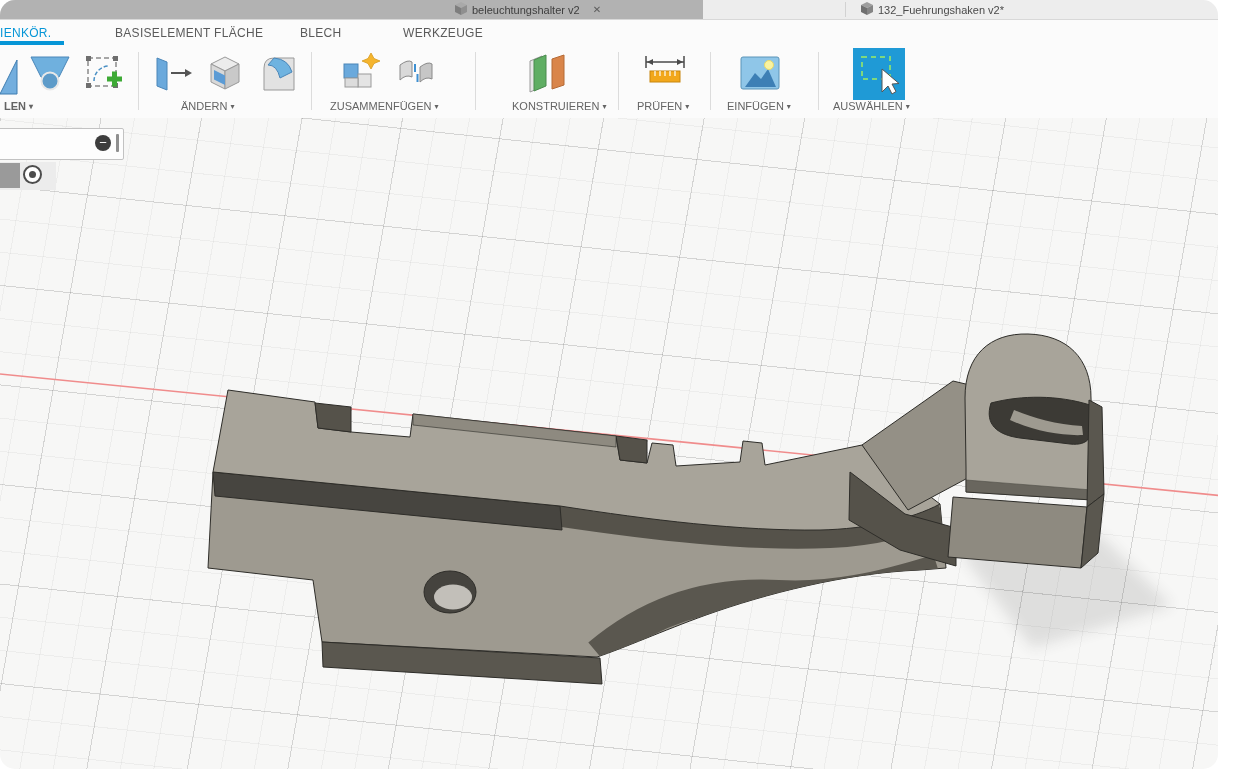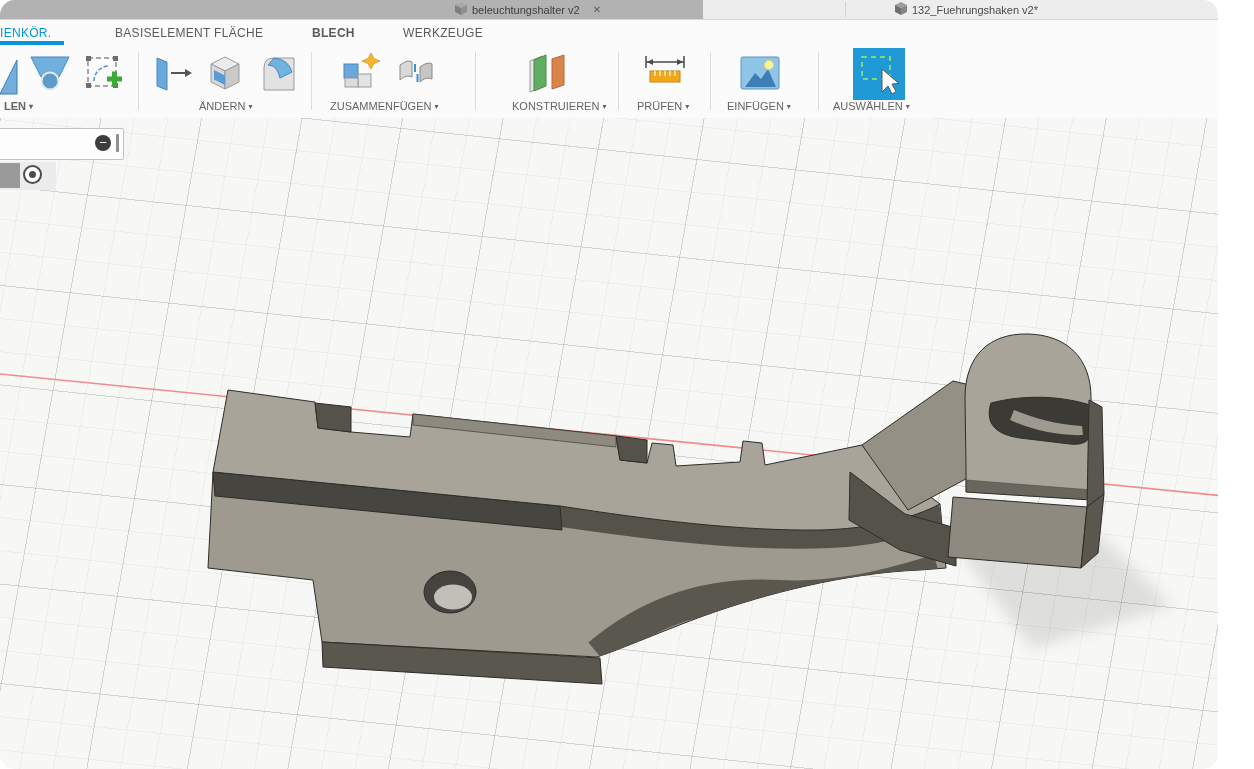--- a/index.html
+++ b/index.html
@@ -61,37 +61,37 @@
         <svg width="12" height="13" viewBox="0 0 12 13">
             <polygon points="6,0 12,3 6,6 0,3" fill="#a9a9a9"></polygon>
             <polygon points="0,3 6,6 6,13 0,10" fill="#7e7e7e"></polygon>
             <polygon points="12,3 6,6 6,13 12,10" fill="#8f8f8f"></polygon>
           </svg>
       </span>
       <span class="lbl">beleuchtungshalter v2</span>
       <span class="close">✕</span>
     </div>
 
-    <div class="doctab" style="left:895px;color:#4a4a4a;align-items:center;">
+    <div class="doctab" style="left:861px;color:#4a4a4a;align-items:center;">
       <span>
         <svg width="12" height="13" viewBox="0 0 12 13">
             <polygon points="6,0 12,3 6,6 0,3" fill="#9d9d9d"></polygon>
             <polygon points="0,3 6,6 6,13 0,10" fill="#6f6f6f"></polygon>
             <polygon points="12,3 6,6 6,13 12,10" fill="#858585"></polygon>
           </svg>
       </span>
       <span class="lbl">132_Fuehrungshaken v2*</span>
     </div>
   </div>
   <div id="striprule"></div>
 
   <div id="ribbontabs">
     <span class="rtab active" style="left:0px;">IENKÖR.</span>
     <span class="rtab" style="left:115px;">BASISELEMENT FLÄCHE</span>
-    <span class="rtab" style="left:312px;font-weight:bold;">BLECH</span>
+    <span class="rtab" style="left:300px;">BLECH</span>
     <span class="rtab" style="left:403px;">WERKZEUGE</span>
   </div>
   <div id="rtab-underline"></div>
 
   <div id="toolbar">
 
     <span class="ticon" style="left:0px;width:18px;">
       <svg width="18" height="44" viewBox="0 0 18 44">
           <polygon points="0,42 17,42 17,8" fill="#73aede" stroke="#3f7db0" stroke-width="1"></polygon>
         </svg>
@@ -133,21 +133,21 @@
         <polygon points="36,12 22,19 22,37 36,30" fill="#c9c9c9" stroke="#999" stroke-width="1"></polygon>
         <polygon points="11,18 22,23.5 22,33 11,27.5" fill="#5b9bd5"></polygon>
       </svg>
     </span>
     <span class="ticon" style="left:256px;">
       <svg width="44" height="44" viewBox="0 0 44 44">
         <path d="M8,38 L8,16 Q8,6 18,6 L38,6 L38,38 Z" fill="#e2e2e2" stroke="#999" stroke-width="1"></path>
         <path d="M18,6 Q32,7 36,20 L24,26 Q21,13 12,13 Z" fill="#6fb3e0" stroke="#4a86b8" stroke-width="1"></path>
       </svg>
     </span>
-    <span class="tgroup-label" style="left:199px;"><span>ÄNDERN</span><span class="caret">▾</span></span>
+    <span class="tgroup-label" style="left:181px;"><span>ÄNDERN</span><span class="caret">▾</span></span>
 
     <div class="tsep" style="left:311px;"></div>
 
     <span class="ticon" style="left:338px;">
       <svg width="44" height="44" viewBox="0 0 44 44">
         <rect x="6" y="12" width="14" height="14" fill="#6aa9dc" stroke="#4a86b8" stroke-width="1"></rect>
         <rect x="20" y="22" width="13" height="13" fill="#e4e4e4" stroke="#9a9a9a" stroke-width="1"></rect>
         <rect x="7" y="26" width="13" height="9" fill="#dcdcdc" stroke="#9a9a9a" stroke-width="1"></rect>
         <polygon points="33,1 36,6.5 42,9 36,11.5 33,17 30,11.5 24,9 30,6.5" fill="#f5b52e" stroke="#d79a1e" stroke-width="0.8"></polygon>
       </svg>

